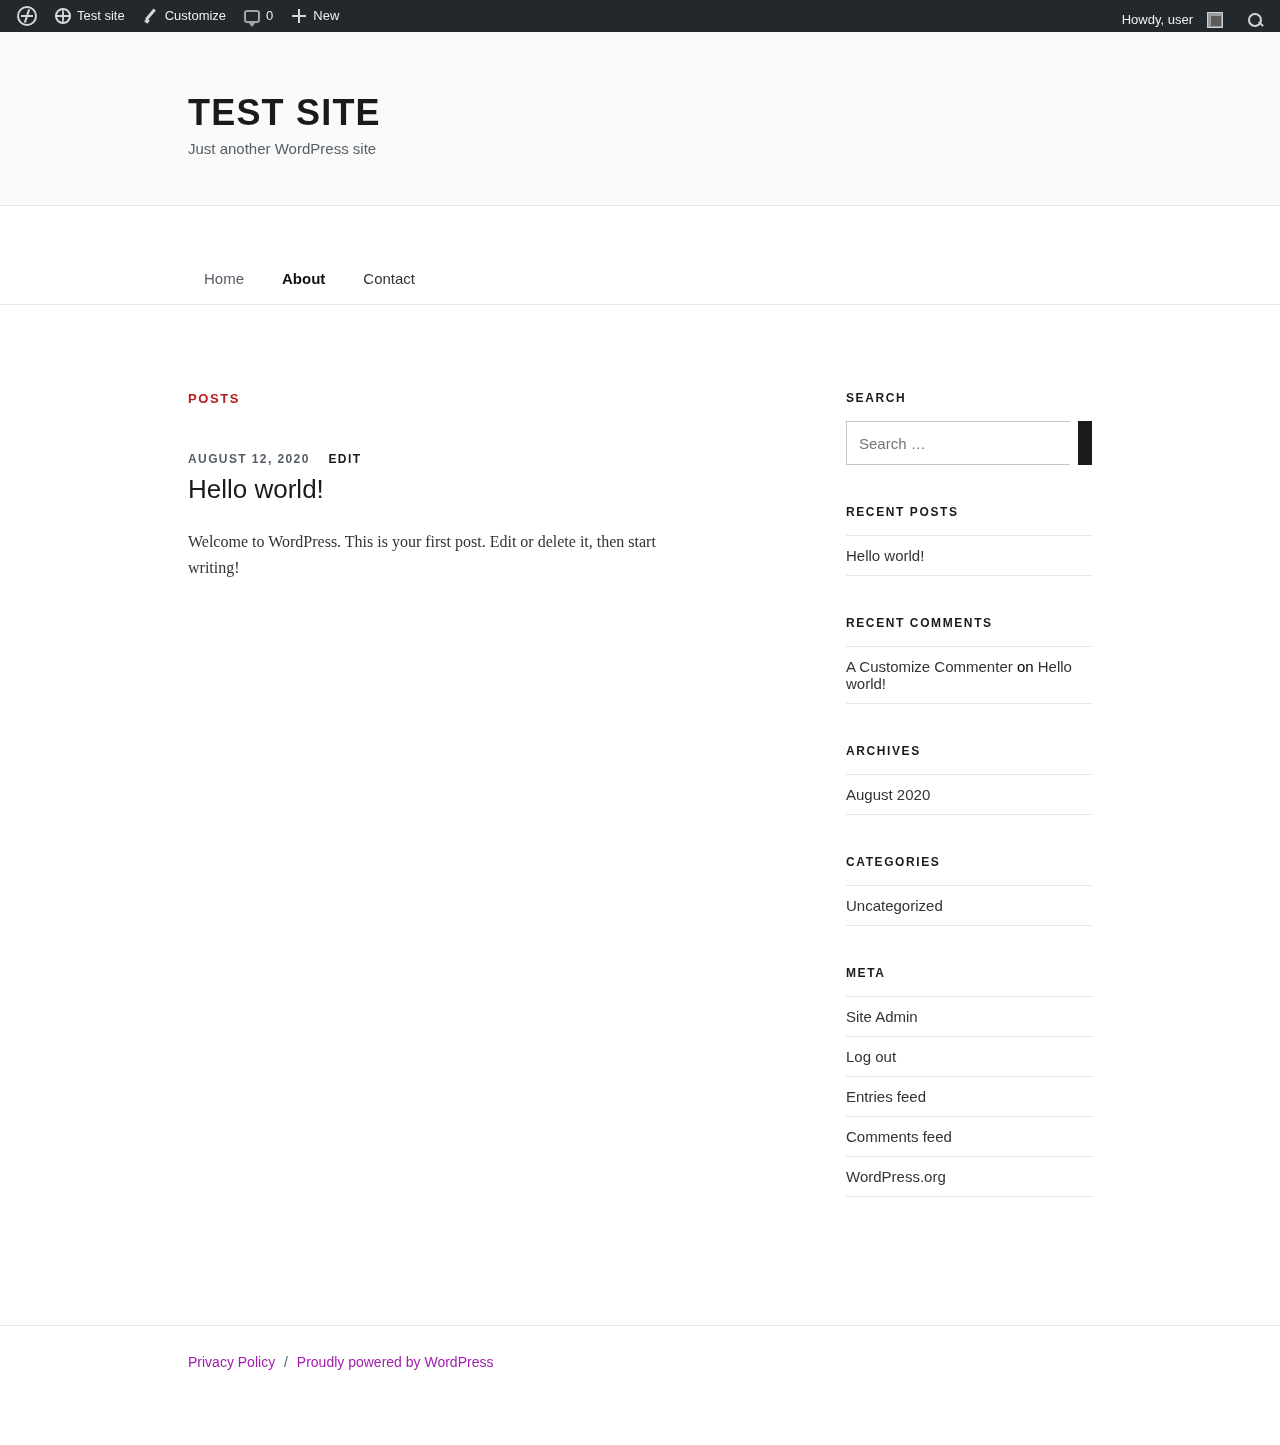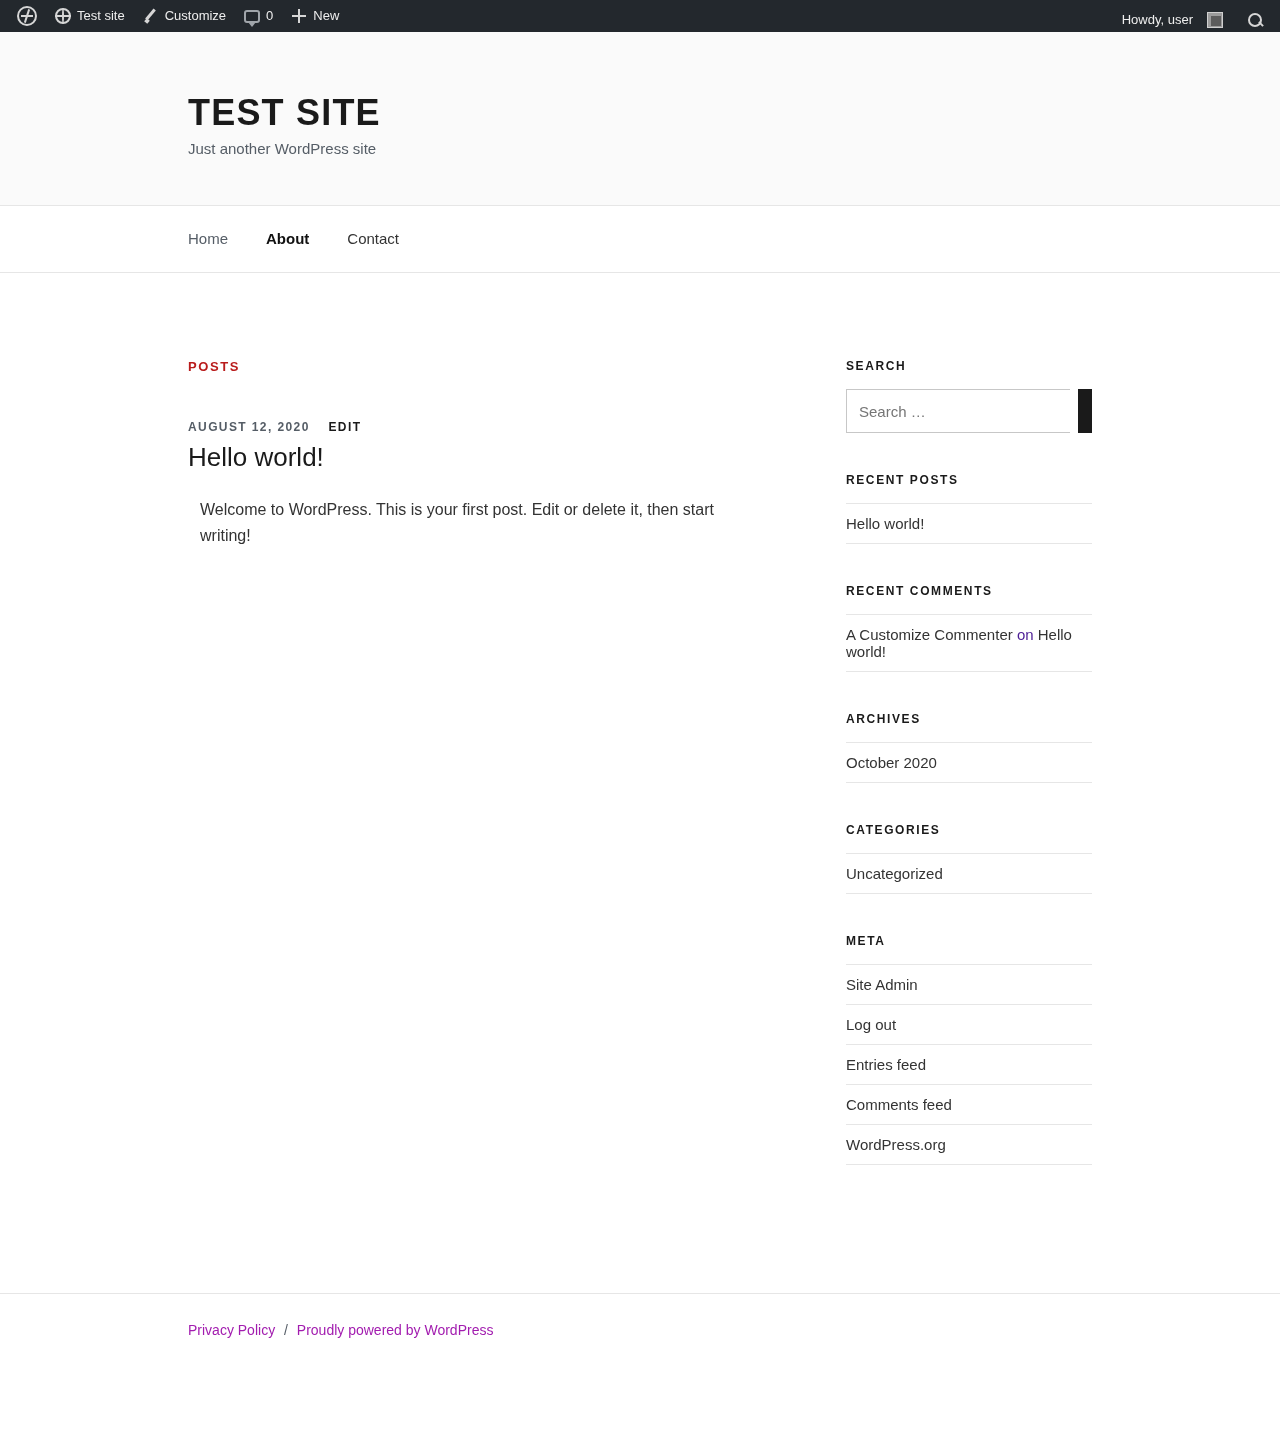--- a/index.html
+++ b/index.html
@@ -204,24 +204,24 @@
     margin: 0;
   }
 
   
   #site-nav {
     border-bottom: 1px solid #e6e6e6;
     background: #fff;
   }
   #site-nav ul {
     list-style: none;
-    margin: 0;
+    margin: 16px;
     padding: 0;
     display: flex;
-    align-items: center;
+    align-items: flex-end;
     height: 66px;
   }
   #site-nav li { margin-right: 38px; }
   #site-nav a {
     text-decoration: none;
     font-size: 15px;
     color: #333;
   }
   #site-nav a.current { font-weight: bold; color: #111; }
   #site-nav a.home { color: #555d66; }
@@ -256,21 +256,22 @@
     font-size: 26px;
     font-weight: normal;
     margin: 6px 0 24px 0;
     color: #1a1a1a;
   }
   .entry-content {
     font-size: 16px;
     line-height: 1.65;
     color: #333;
     max-width: 520px;
-    margin: 12px;
+    margin: 0;
+    font-family: Liberation Serif, serif;
   }
 
   
   #sidebar {
     width: 324px;
     margin-left: 0;
     padding-left: 78px;
   }
   .widget { margin-bottom: 40px; }
   .widget-title {
@@ -321,21 +322,21 @@
     padding: 0;
     border-top: 1px solid #e6e6e6;
   }
   .widget ul li {
     border-bottom: 1px solid #e6e6e6;
     padding: 11px 0;
     font-size: 15px;
     color: #333;
   }
   .widget ul li a { color: #333; text-decoration: none; }
-  .widget ul li .muted { color: #4c1d95; }
+  .widget ul li .muted { color: #000000; }
 
   
   #site-footer {
     border-top: 1px solid #e6e6e6;
     margin-top: 88px;
     padding: 28px 0 34px 0;
   }
   .footer-wrap {
     width: 904px;
     margin: 0 auto;
@@ -447,21 +448,21 @@
           <span class="muted">on</span>
           <a>Hello world!</a>
         </li>
       </ul>
     </section>
 
     <section class="widget">
       <h3 class="widget-title">ARCHIVES</h3>
       <ul>
         <li>
-          <a>October 2020</a>
+          <a>August 2020</a>
         </li>
       </ul>
     </section>
 
     <section class="widget">
       <h3 class="widget-title">CATEGORIES</h3>
       <ul>
         <li>
           <a>Uncategorized</a>
         </li>

